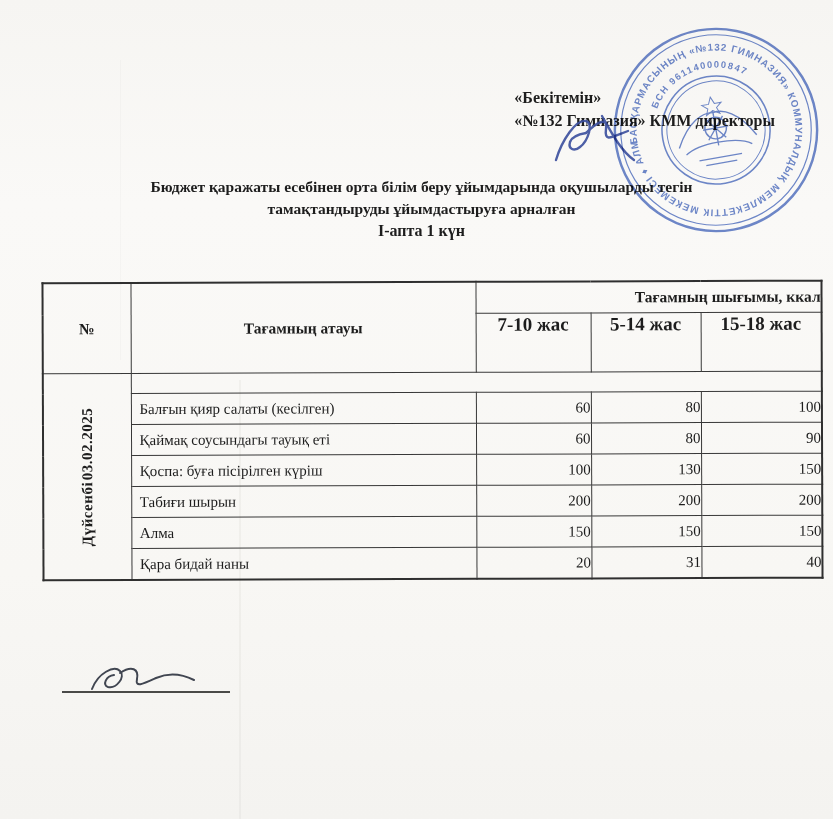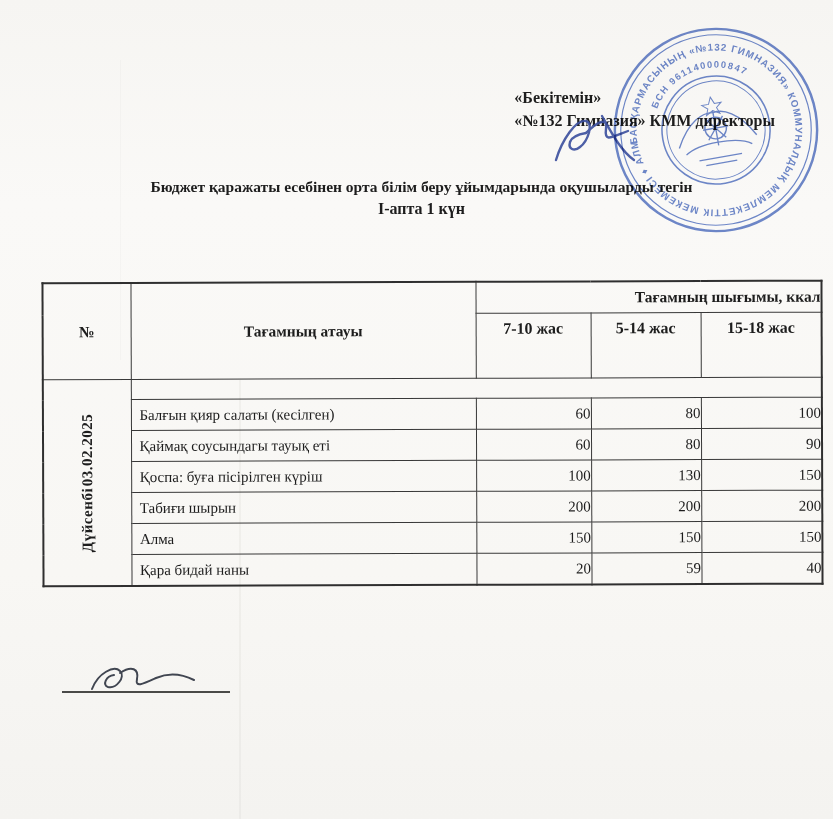--- a/index.html
+++ b/index.html
@@ -25,21 +25,21 @@
   
   .menu-table{
     position:absolute;left:42px;top:281px;width:779px;
     border-collapse:collapse;table-layout:fixed;
     transform:rotate(-0.2deg);
   }
   .menu-table th,.menu-table td{border:1.5px solid #383838;padding:0;}
   .menu-table{border:2.5px solid #2f2f2f;}
   th.h-out{height:30px;font-size:15.5px;font-weight:bold;text-align:right;}
   th.h-top{font-size:15.5px;font-weight:bold;vertical-align:middle;}
-  tr.h2 th{height:58px;vertical-align:top;padding-top:6px;font-size:16px;font-weight:bold;}
+  tr.h2 th{height:58px;vertical-align:top;font-size:19px;font-weight:bold;}
   tr.gaprow td{height:19px;}
   tr.food td{height:30px;font-size:15px;}
   td.dish{text-align:left;padding-left:8px;}
   td.num{text-align:right;}
   td.daycell{vertical-align:middle;}
   .day-rot{
     writing-mode:vertical-rl;transform:rotate(180deg);
     margin:0 auto;display:flex;gap:2px;align-items:center;justify-content:center;
     font-weight:bold;font-size:15px;letter-spacing:.5px;line-height:18px;height:100%;width:46px;
   }
@@ -71,20 +71,21 @@
 <svg class="director-sig" viewBox="0 0 132 56">
   <g fill="none" stroke="#3b4f9e" stroke-width="2.4" stroke-linecap="round" opacity="0.9">
     <path d="M16,50 C22,30 36,9 46,11 C54,13 48,31 40,37 C34,42 28,39 30,32 C32,26 40,24 46,23"></path>
     <path d="M46,23 C58,11 68,7 66,19 C64,33 72,27 88,21"></path>
     <path d="M62,6 C70,20 80,40 94,50"></path>
   </g>
 </svg>
 
 <div class="doc-title">
   <div class="t1">Бюджет қаражаты есебінен орта білім беру ұйымдарында оқушыларды тегін</div>
+  <div class="t2">тамақтандыруды ұйымдастыруға арналған</div>
   <div class="t4">І-апта 1 күн</div>
 </div>
 
 <table class="menu-table">
   <colgroup>
     <col style="width:88px">
       <col style="width:345px">
       <col style="width:115px">
       <col style="width:110px">
       <col style="width:121px">
@@ -137,21 +138,21 @@
     </tr>
     <tr class="food">
       <td class="dish">Алма</td>
       <td class="num">150</td>
       <td class="num">150</td>
       <td class="num">150</td>
     </tr>
     <tr class="food">
       <td class="dish">Қара бидай наны</td>
       <td class="num">20</td>
-      <td class="num">59</td>
+      <td class="num">31</td>
       <td class="num">40</td>
     </tr>
   </tbody>
 </table>
 
 <div class="footer">
   <span class="f-line"><svg class="footer-sig" viewBox="0 0 130 40">
         <g fill="none" stroke="#2e3440" stroke-width="2" stroke-linecap="round" opacity="0.9">
           <path d="M10,30 C16,14 32,6 38,12 C44,18 34,30 26,28 C20,26 24,17 32,16"></path>
           <path d="M38,14 C50,6 57,10 55,20 C53,29 61,25 74,19 C88,13 100,15 112,21"></path>

